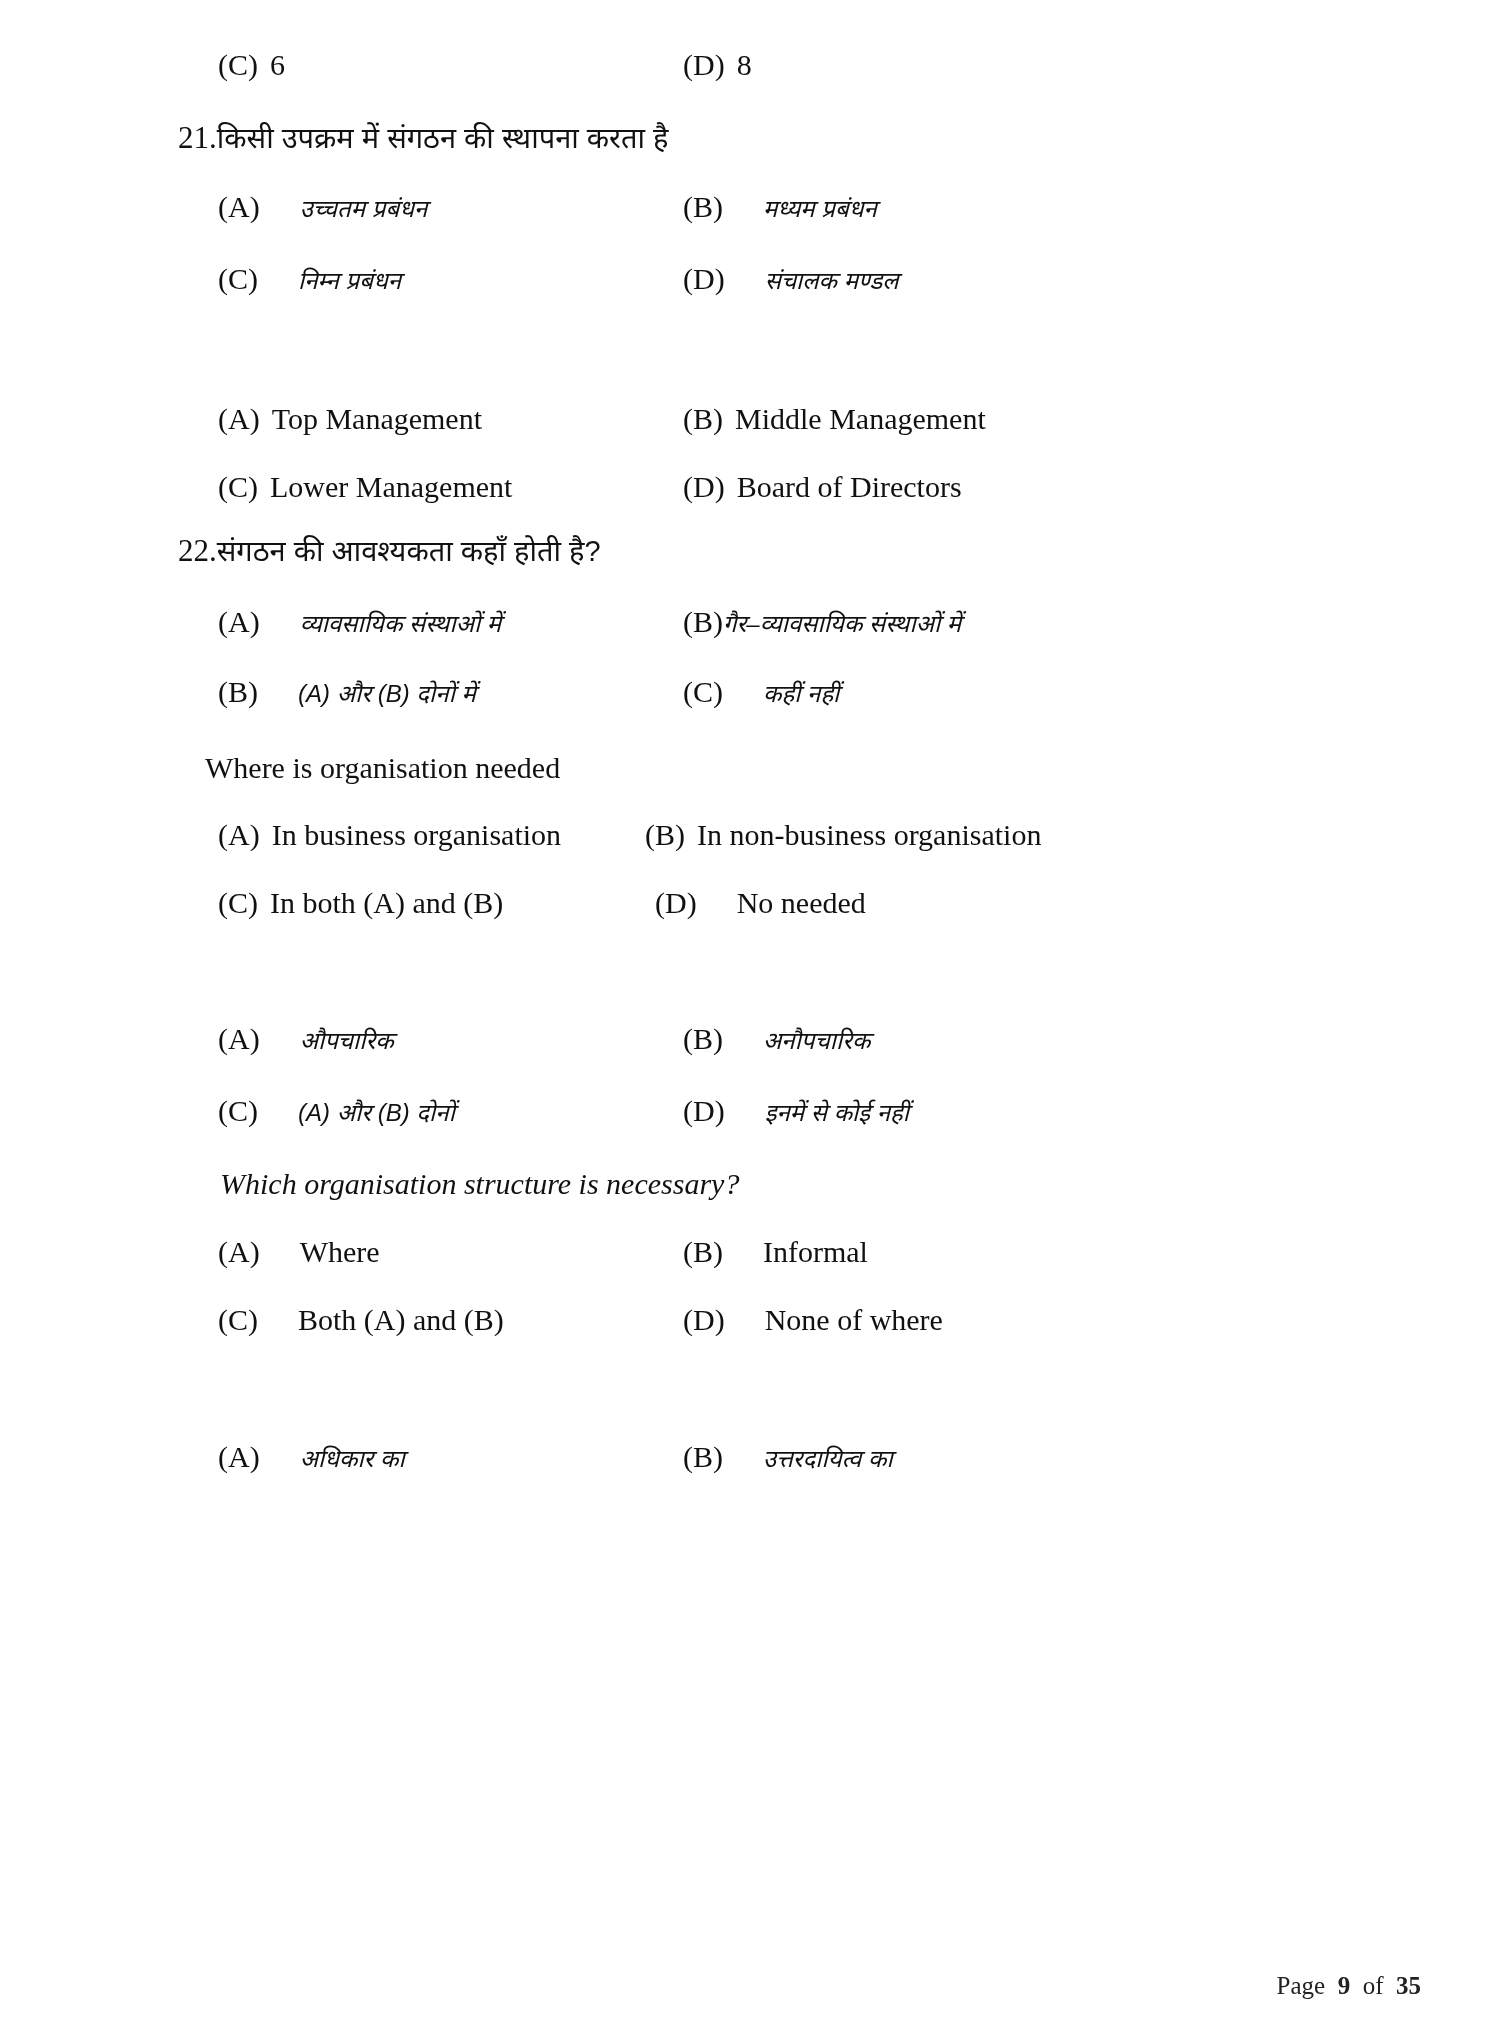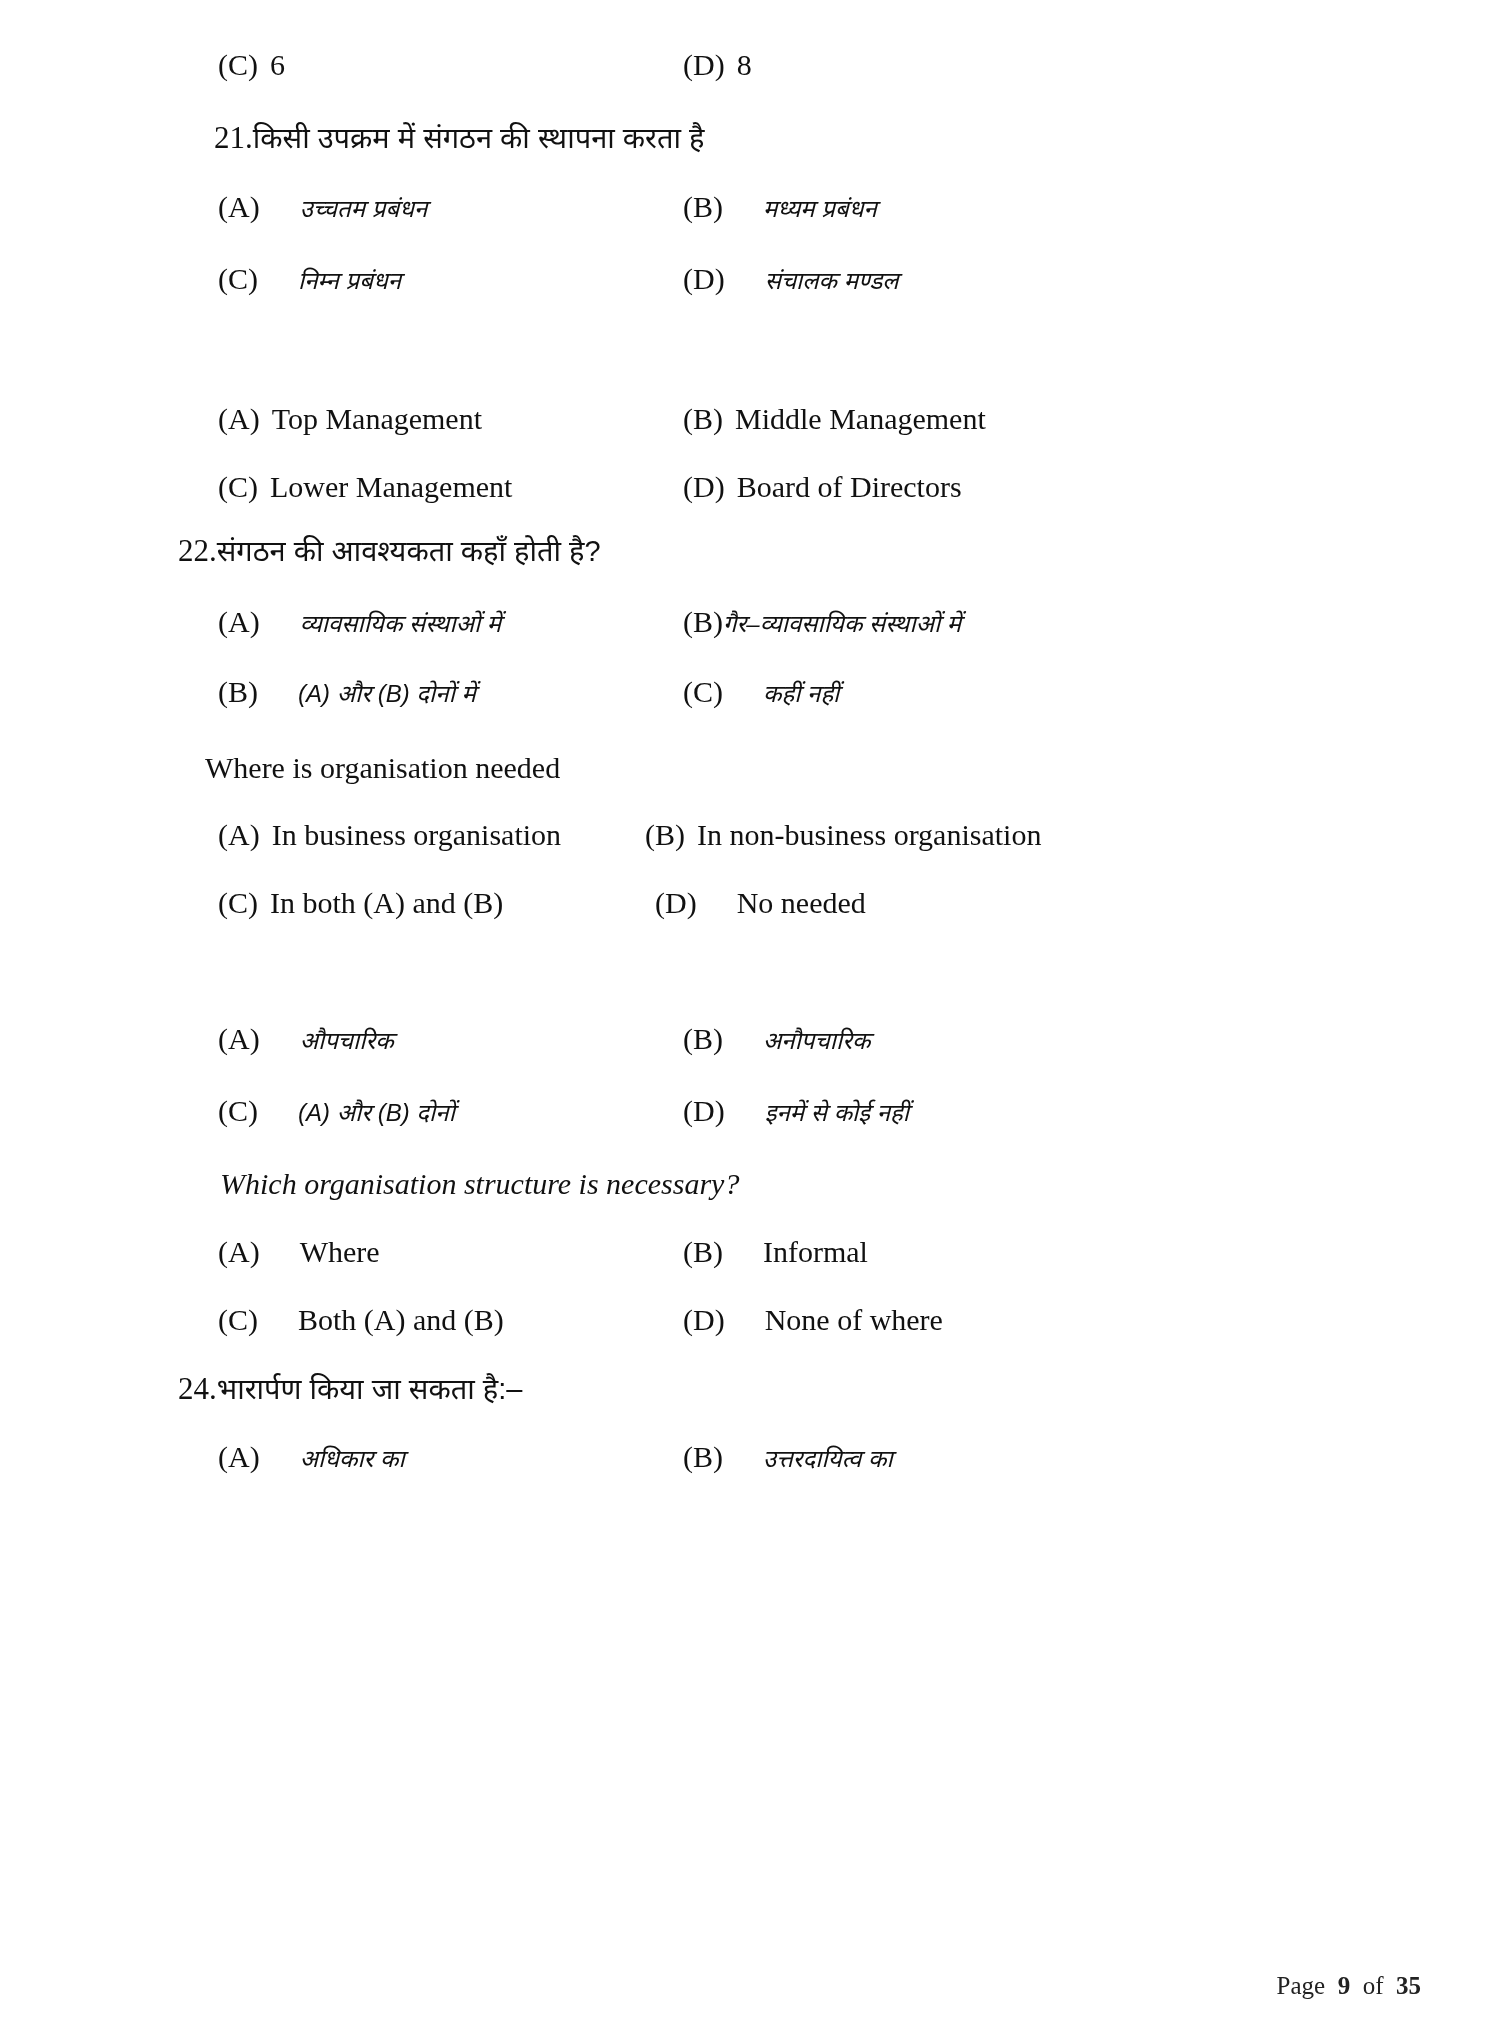--- a/index.html
+++ b/index.html
@@ -93,21 +93,21 @@
     <span class="lbl fs-en">(C)</span>
     <span class="gap-sm"></span>
     <span class="txt-en fs-en">6</span>
   </div>
   <div class="opt-col-right" style="left:683px; top:48px;">
     <span class="lbl fs-en">(D)</span>
     <span class="gap-sm"></span>
     <span class="txt-en fs-en">8</span>
   </div>
 
-  <div class="qline" style="left:178px; top:117px;margin-left:36px;">
+  <div class="qline" style="left:178px; top:117px;">
     <span class="qnum">21.</span>
     <span class="txt-hi fs-q-hi">किसी उपक्रम में संगठन की स्थापना करता है</span>
   </div>
 
   <div class="opt-col-left" style="left:218px; top:190px;">
     <span class="lbl fs-en">(A)</span>
     <span class="gap-lg"></span>
     <span class="txt-hi fs-hi">उच्चतम प्रबंधन</span>
   </div>
   <div class="opt-col-right" style="left:683px; top:190px;">
@@ -240,24 +240,20 @@
     <span class="lbl fs-en">(C)</span>
     <span class="gap-lg"></span>
     <span class="txt-en fs-en">Both (A) and (B)</span>
   </div>
   <div class="opt-col-right" style="left:683px; top:1303px;">
     <span class="lbl fs-en">(D)</span>
     <span class="gap-lg"></span>
     <span class="txt-en fs-en">None of where</span>
   </div>
 
-  <div class="qline" style="left:178px; top:1368px;">
-    <span class="qnum">24.</span>
-    <span class="txt-hi fs-q-hi">भारार्पण किया जा सकता है:–</span>
-  </div>
 
   <div class="opt-col-left" style="left:218px; top:1440px;">
     <span class="lbl fs-en">(A)</span>
     <span class="gap-lg"></span>
     <span class="txt-hi fs-hi">अधिकार का</span>
   </div>
   <div class="opt-col-right" style="left:683px; top:1440px;">
     <span class="lbl fs-en">(B)</span>
     <span class="gap-lg"></span>
     <span class="txt-hi fs-hi">उत्तरदायित्व का</span>

